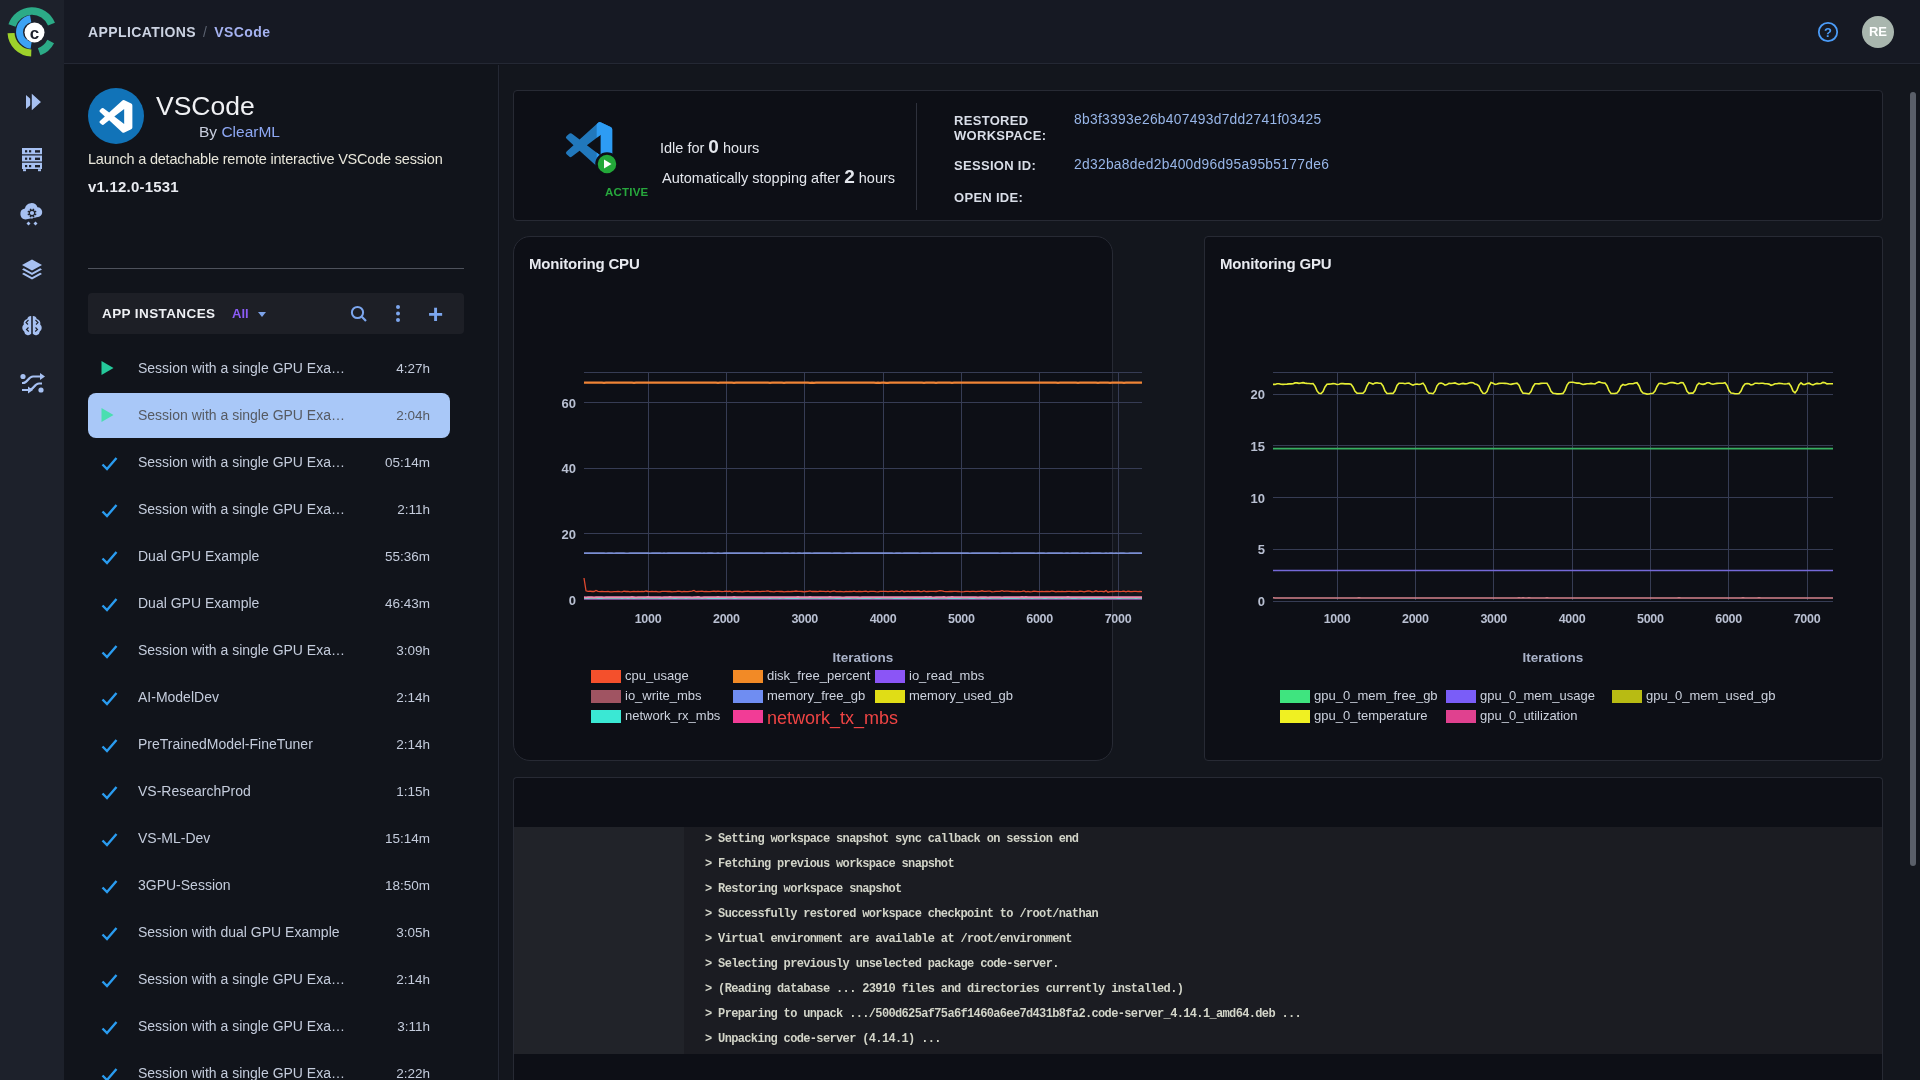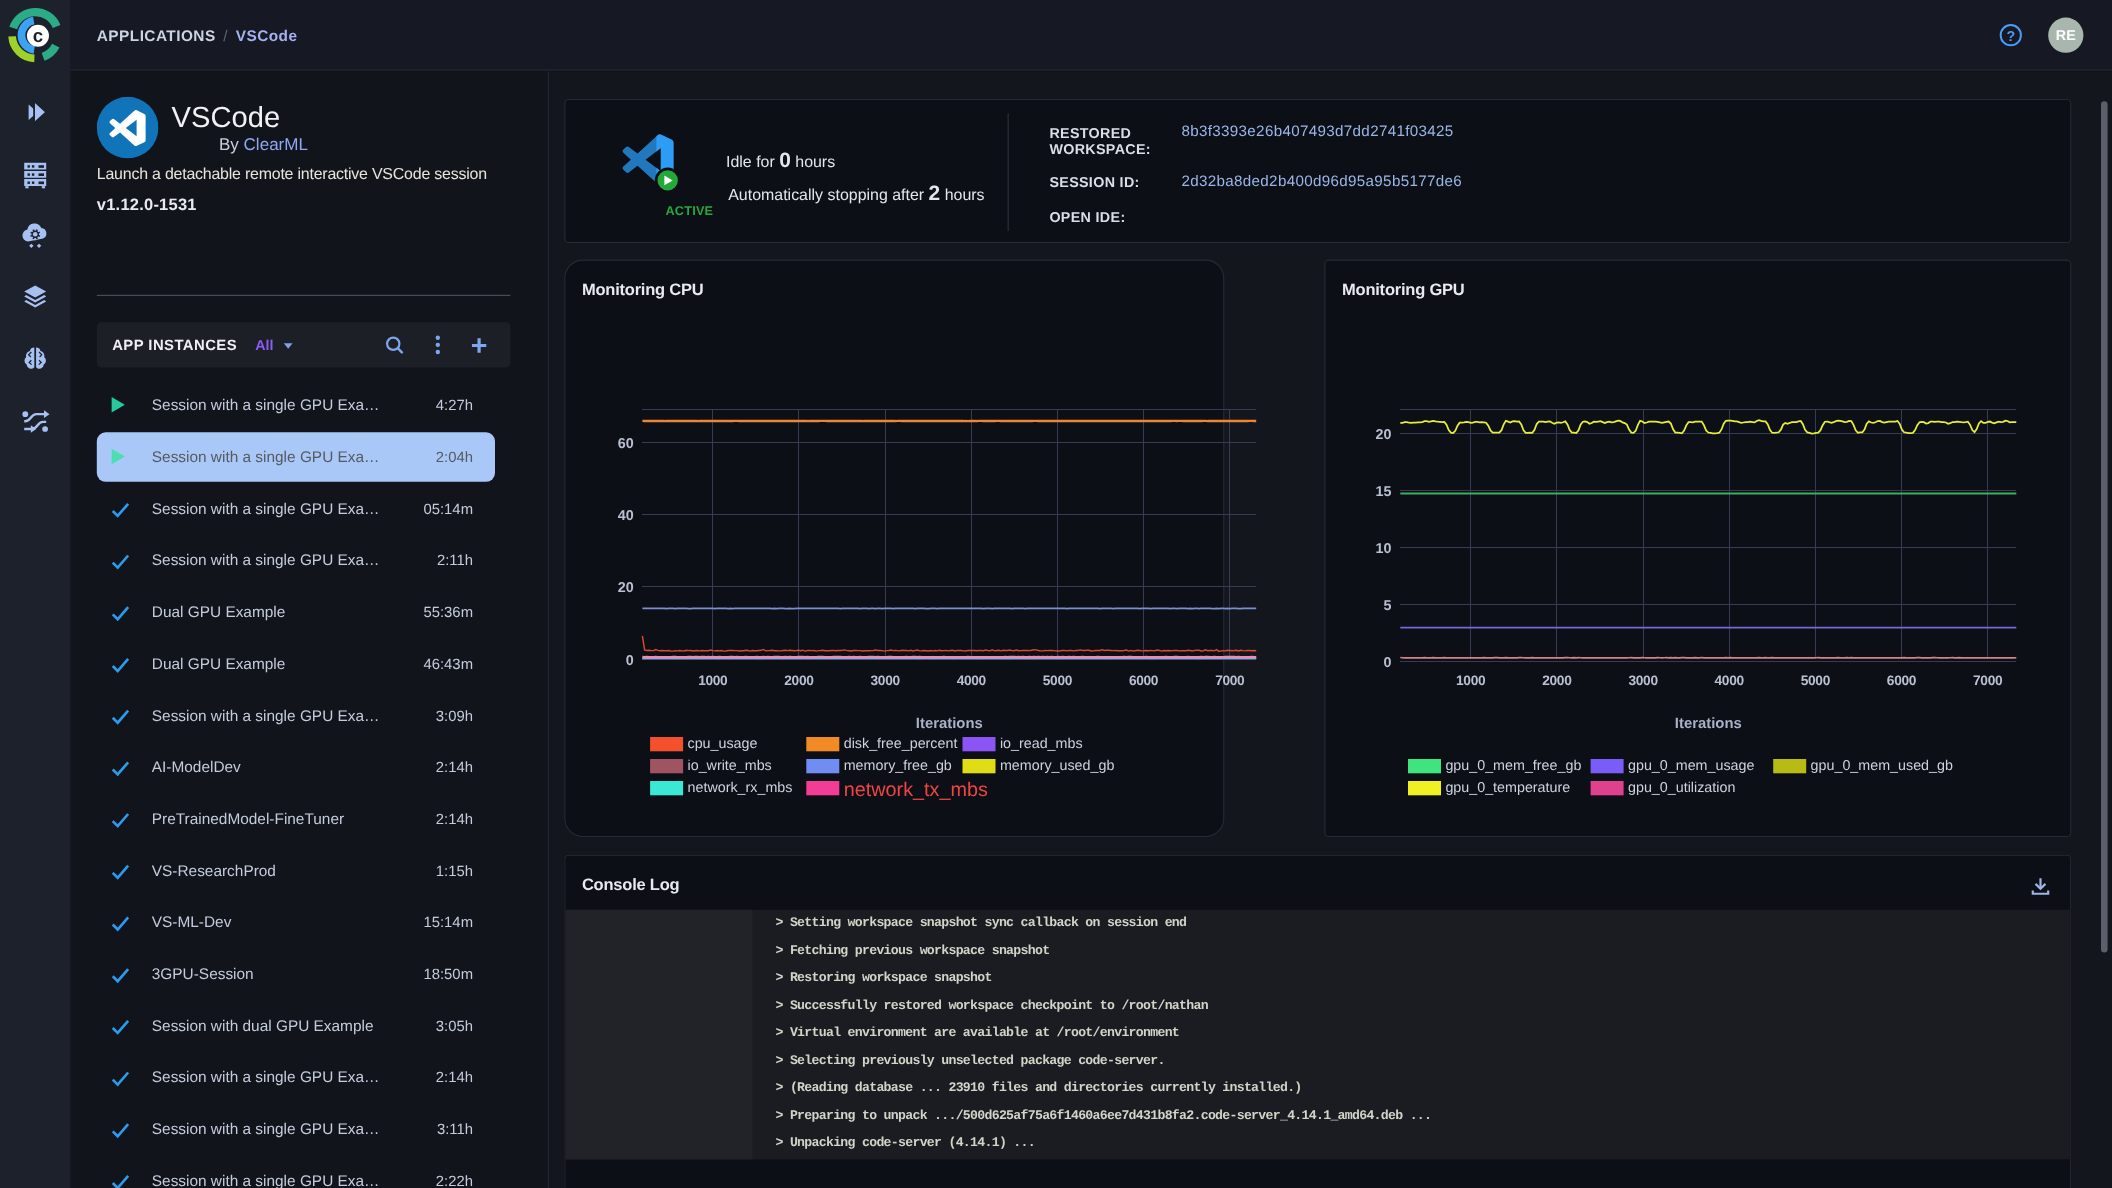--- a/index.html
+++ b/index.html
@@ -411,30 +411,20 @@
     <div style="position:absolute;left:241px;top:453px;width:30px;height:13px;background:#7a5df8"></div>
     <div style="position:absolute;left:275px;top:451px;font-size:13px;color:#ccd2de">gpu_0_mem_usage</div>
     <div style="position:absolute;left:407px;top:453px;width:30px;height:13px;background:#b8bb13"></div>
     <div style="position:absolute;left:441px;top:451px;font-size:13px;color:#ccd2de">gpu_0_mem_used_gb</div>
     <div style="position:absolute;left:75px;top:473px;width:30px;height:13px;background:#f0f022"></div>
     <div style="position:absolute;left:109px;top:471px;font-size:13px;color:#ccd2de">gpu_0_temperature</div>
     <div style="position:absolute;left:241px;top:473px;width:30px;height:13px;background:#e0418f"></div>
     <div style="position:absolute;left:275px;top:471px;font-size:13px;color:#ccd2de">gpu_0_utilization</div>
 </div>
 <div class="card" id="console">
-  <div class="chead">
-      <div class="ctitle">Console Log</div>
-      <svg width="20" height="20" viewBox="0 0 20 20" style="position:absolute;left:1331px;top:18px">
-<g stroke="#9db5e8" stroke-width="2" fill="none">
-<line x1="10" y1="2.5" x2="10" y2="11"></line>
-<path d="M5.5 7.5 L10 12 L14.5 7.5"></path>
-<path d="M3 13.5 L3 16.5 L17 16.5 L17 13.5"></path>
-</g>
-      </svg>
-    </div>
   <div class="clog">
     <div class="tscol"></div>
     <div class="cline" style="top:5px">&gt; Setting workspace snapshot sync callback on session end</div>
       <div class="cline" style="top:30px">&gt; Fetching previous workspace snapshot</div>
       <div class="cline" style="top:55px">&gt; Restoring workspace snapshot</div>
       <div class="cline" style="top:80px">&gt; Successfully restored workspace checkpoint to /root/nathan</div>
       <div class="cline" style="top:105px">&gt; Virtual environment are available at /root/environment</div>
       <div class="cline" style="top:130px">&gt; Selecting previously unselected package code-server.</div>
       <div class="cline" style="top:155px">&gt; (Reading database ... 23910 files and directories currently installed.)</div>
       <div class="cline" style="top:180px">&gt; Preparing to unpack .../500d625af75a6f1460a6ee7d431b8fa2.code-server_4.14.1_amd64.deb ...</div>

